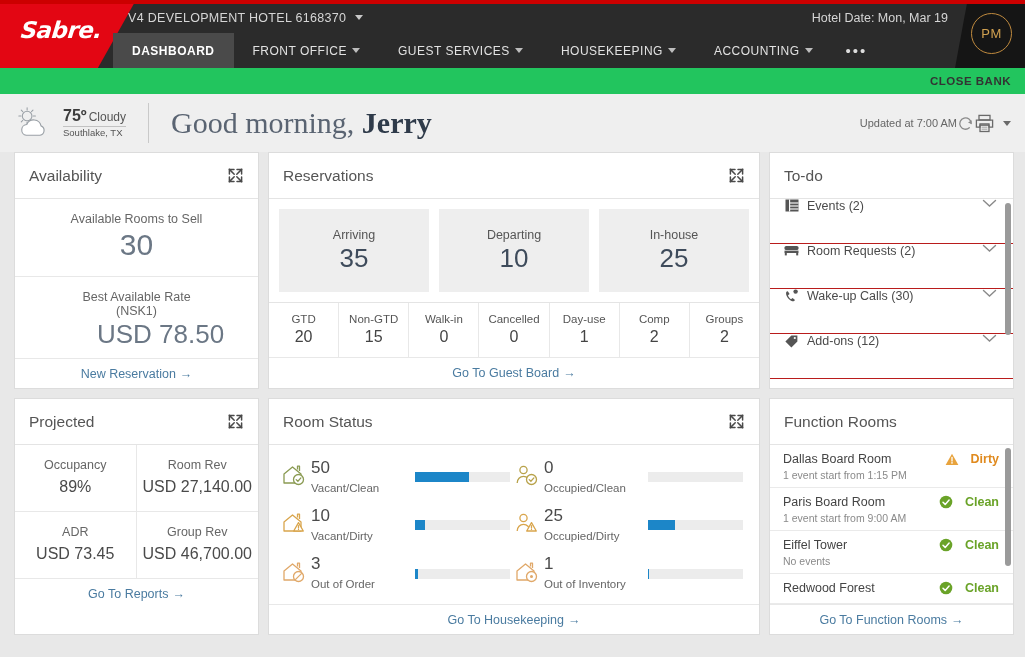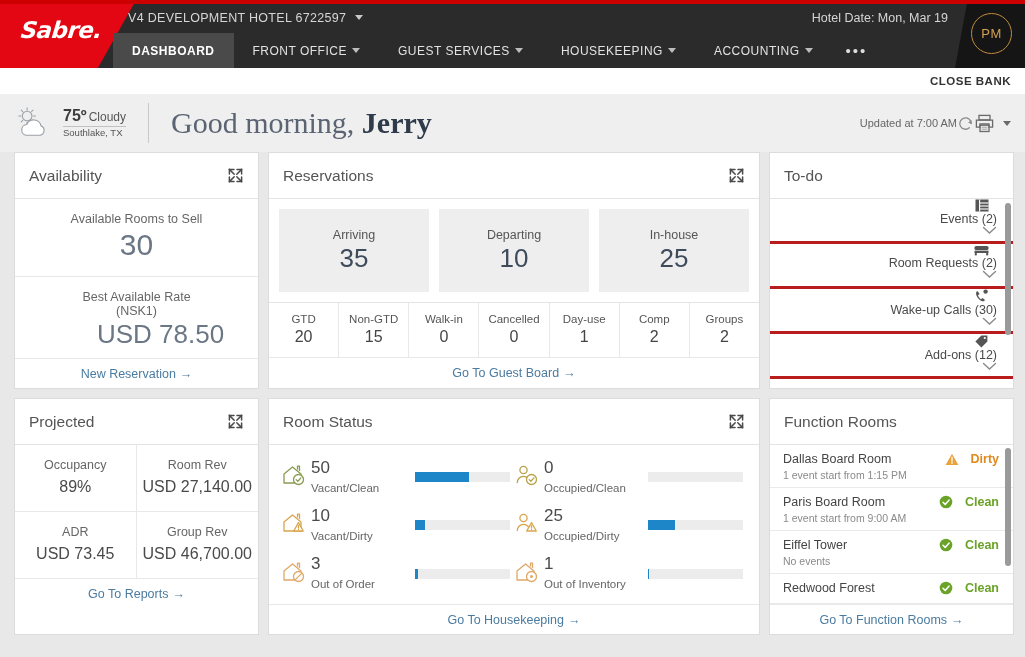--- a/index.html
+++ b/index.html
@@ -51,21 +51,21 @@
     display: flex; align-items: center; height: 35px; padding: 0 19px;
     color: #e2e2e2; font-size: 12px; letter-spacing: 0.5px; cursor: pointer;
     white-space: nowrap;
   }
   .navitem.active { background: #4a4a4a; color: #fff; font-weight: bold; }
   .navitem .caret-sm { border-top-color: #bdbdbd; }
   .navdots { letter-spacing: 2px; font-size: 15px; padding: 0 14px; color: #ddd; }
 
   
   .subbar {
-    height: 26px; background: #ffffff; display: flex; align-items: center;
+    height: 26px; background: #22c55e; display: flex; align-items: center;
     justify-content: flex-end; padding-right: 14px;
   }
   .closebank { font-size: 11.5px; font-weight: bold; color: #333; letter-spacing: 0.5px; cursor: pointer; }
 
   
   .greeting {
     height: 58px; background: #efefef; display: flex; align-items: center;
     padding: 0 14px; position: relative;
   }
   .weather { display: flex; align-items: center; gap: 7px; }
@@ -117,22 +117,22 @@
   .res-box-val { font-size: 26px; color: #3e4b5b; font-weight: 300; margin-top: 1px; }
   .res-stats { display: flex; border-top: 1px solid #e4e4e4; }
   .res-stat { flex: 1; border-right: 1px solid #e8e8e8; text-align: center; padding: 10px 0 11px; }
   .res-stat:last-child { border-right: none; }
   .res-stat-lbl { font-size: 11.5px; color: #555; }
   .res-stat-val { font-size: 16px; color: #444; font-weight: 300; margin-top: 3px; }
 
   
   .todo-body { position: relative; flex: 1; overflow: hidden; }
   .todo-row {
-    height: 45px; display: flex; align-items: flex-end; padding: 0 16px 0 13px;
-    border-bottom: 3px solid #b91c1c; cursor: pointer; flex-direction: column;
+    height: 45px; display: flex; align-items: flex-start; padding: 0 16px 0 13px;
+    border-bottom: 1px solid #b91c1c; cursor: pointer;
   }
   .todo-ico { width: 17px; display: flex; justify-content: center; margin-right: 7px; color: #555; }
   .todo-lbl { font-size: 12.5px; color: #4a4a4a; }
   .chev { margin-left: auto; }
   .scrollbar {
     position: absolute; right: 2px; width: 6px; border-radius: 3px; background: #9a9a9a;
   }
   .sb-todo { top: 4px; height: 132px; }
 
   
@@ -170,21 +170,21 @@
 </style>
 </head>
 <body>
 
 <div class="topbar">
   <div class="topbar-redstripe"></div>
   <div class="logo-block"></div>
   <div class="logo-text">Sabre.</div>
 
   <div class="hotel-name">
-    <span>V4 DEVELOPMENT HOTEL  6722597</span>
+    <span>V4 DEVELOPMENT HOTEL  6168370</span>
     <span class="caret-sm"></span>
   </div>
 
   <div class="hotel-date">Hotel Date: Mon, Mar 19</div>
 
   <div class="avatar-panel"></div>
   <div class="avatar">PM</div>
 
   <div class="navmenu">
     <div class="navitem active">

